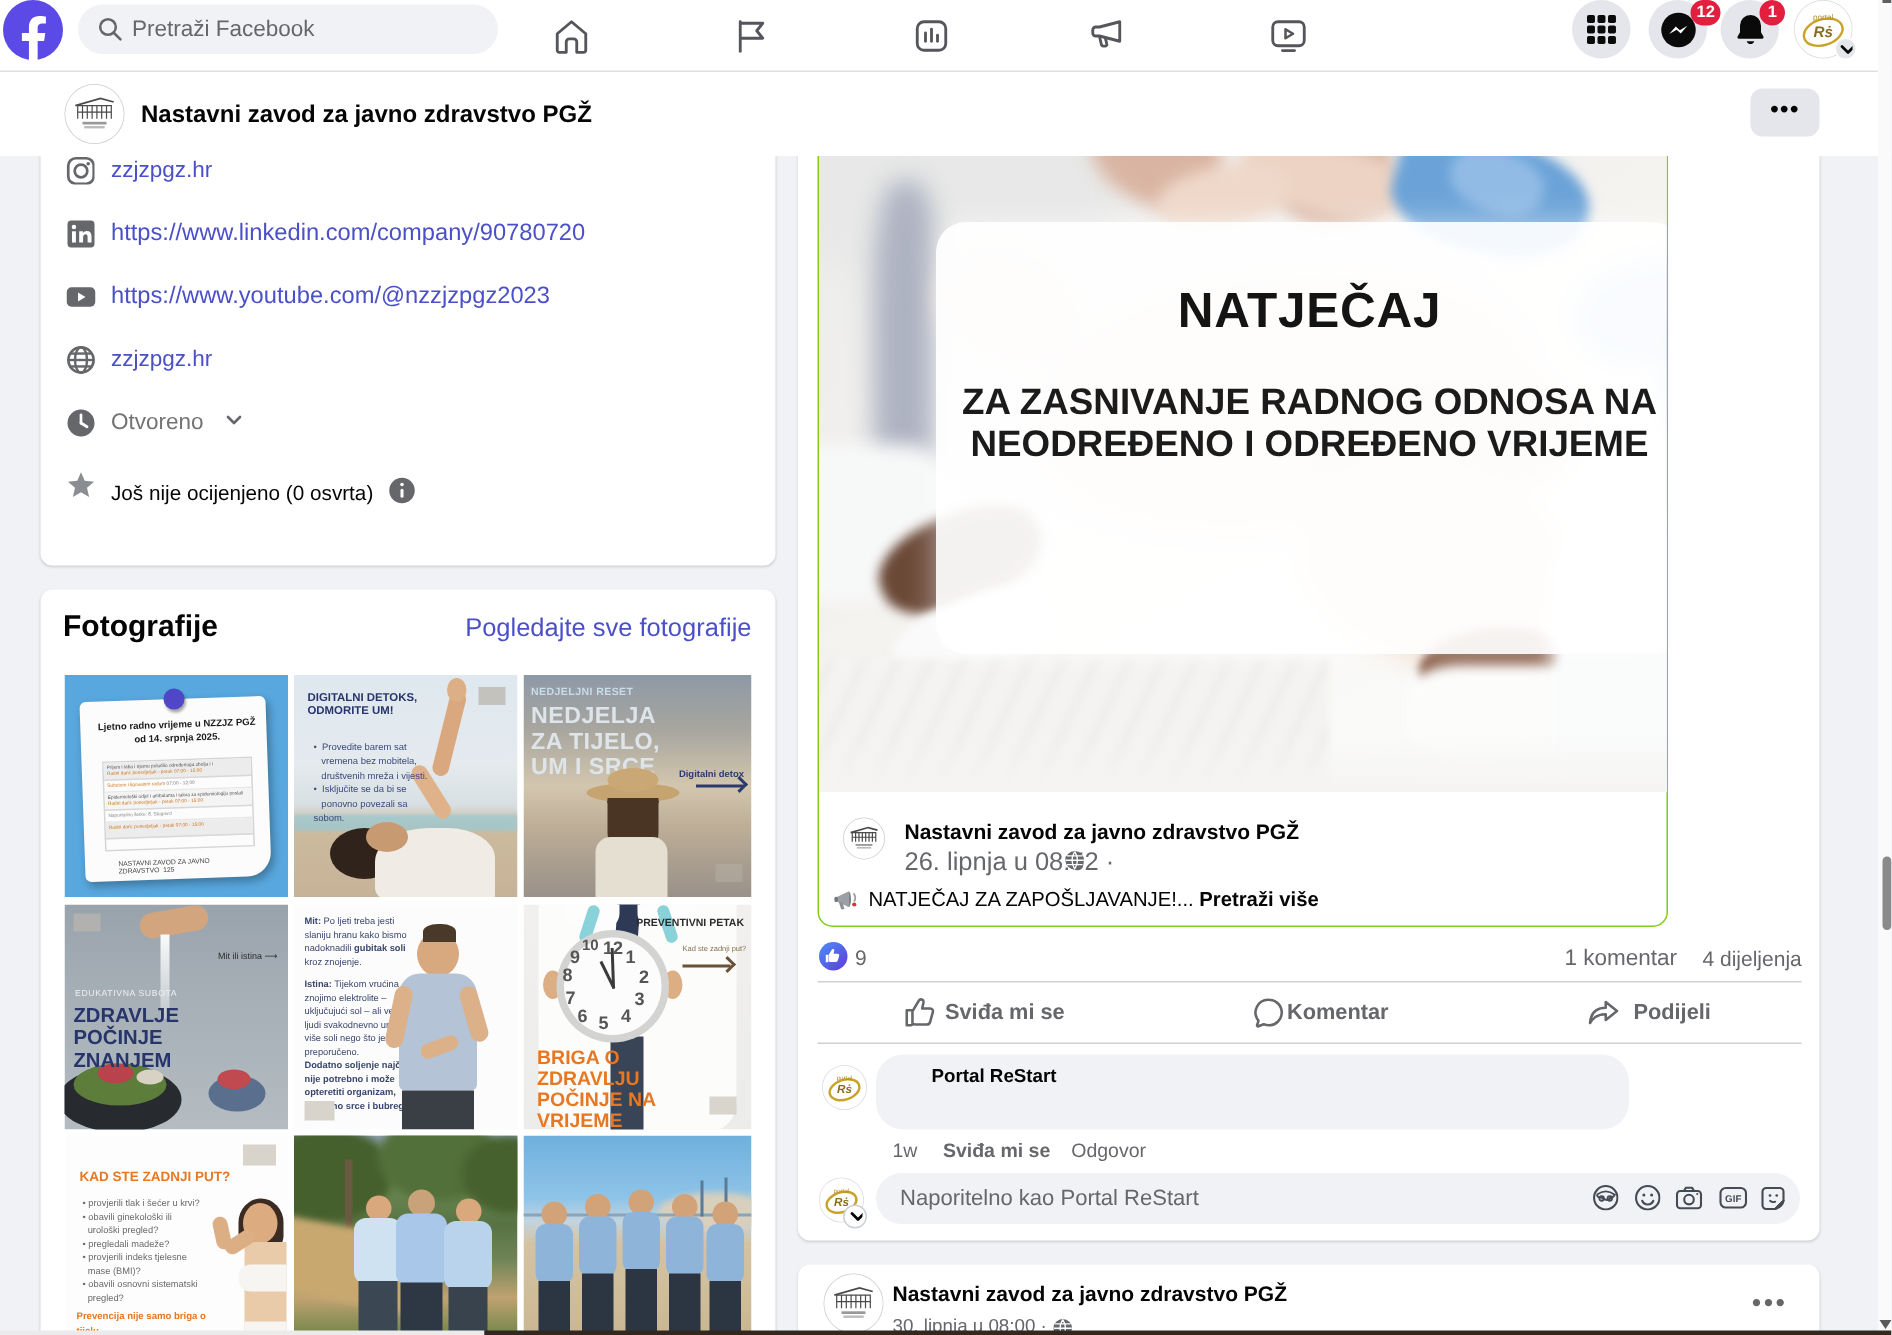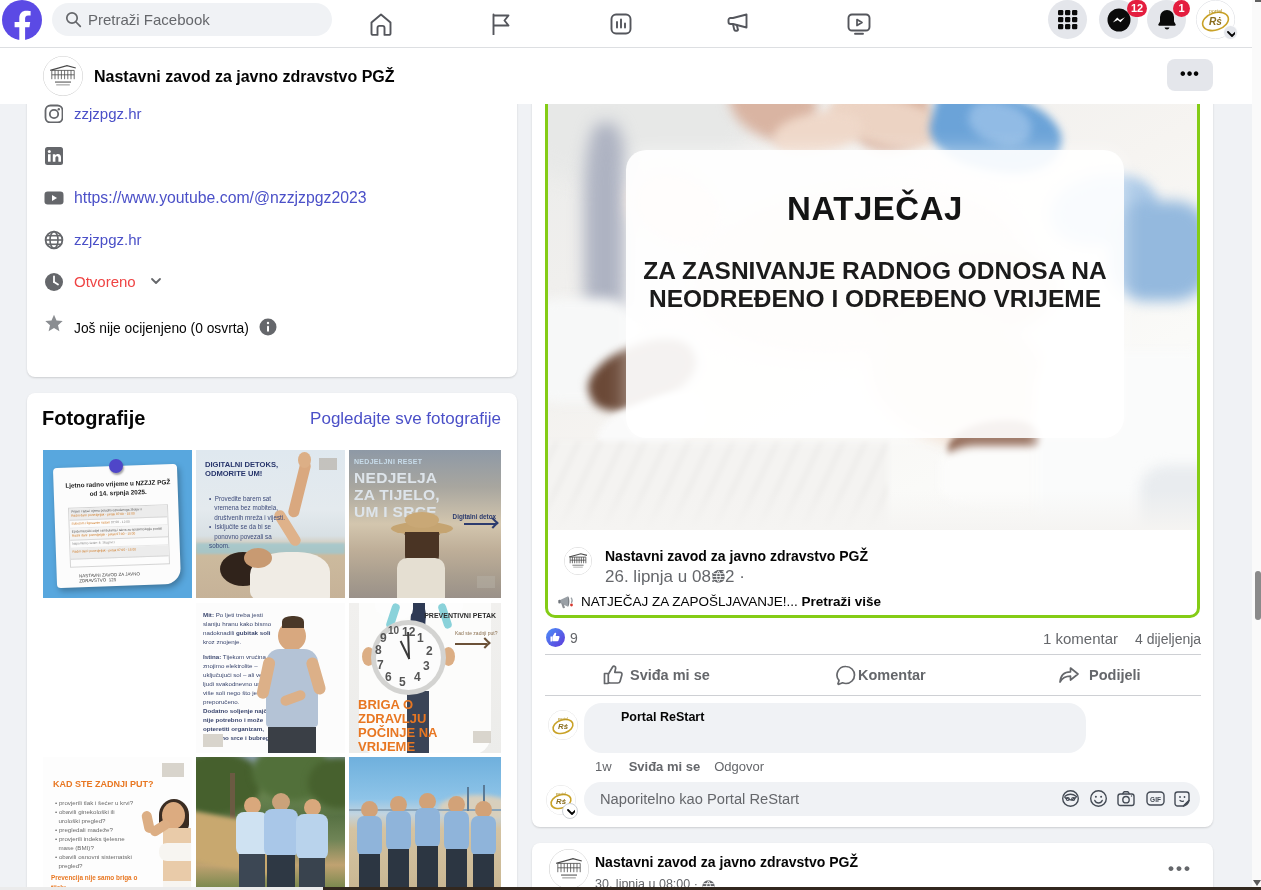--- a/index.html
+++ b/index.html
@@ -18,39 +18,40 @@
 <circle cx="10" cy="10" r="4.2" fill="none" stroke="#65676b" stroke-width="1.8"></circle>
 <circle cx="14.8" cy="5.2" r="1.2" fill="#65676b"></circle>
       </svg></div>
     <div class="abs" style="left:47px; top:15px; font-size:15px;" id="lr0"><span style="color:#4b50c8;">zzjzpgz.hr</span></div>
 <div class="abs" style="left:17px; top:56px; width:20px; height:20px;"><svg width="20" height="20" viewBox="0 0 20 20" style="">
         <rect x="1" y="1" width="18" height="18" rx="2.5" fill="#65676b"></rect>
 <rect x="4" y="8.2" width="2.6" height="7.5" fill="#fff"></rect>
 <circle cx="5.3" cy="5.4" r="1.5" fill="#fff"></circle>
 <path d="M8.8 8.2 h2.5 v1.1 c0.5-0.7 1.4-1.3 2.7-1.3 2 0 3 1.3 3 3.6 v4.1 h-2.6 v-3.7 c0-1.1-0.4-1.8-1.3-1.8-0.9 0-1.7 0.6-1.7 2 v3.5 h-2.6 z" fill="#fff"></path>
       </svg></div>
+    <div class="abs" style="left:47px; top:57px; font-size:15.8px;" id="lr1"><span style="color:#4b50c8;">https://www.linkedin.com/company/90780720</span></div>
 <div class="abs" style="left:17px; top:98px; width:20px; height:20px;"><svg width="20" height="20" viewBox="0 0 20 20" style="">
         <rect x="0.5" y="3.5" width="19" height="13" rx="3.2" fill="#65676b"></rect>
 <path d="M8 7 l5 3 -5 3 z" fill="#fff"></path>
       </svg></div>
     <div class="abs" style="left:47px; top:99px; font-size:15.8px;" id="lr2"><span style="color:#4b50c8;">https://www.youtube.com/@nzzjzpgz2023</span></div>
 <div class="abs" style="left:17px; top:140px; width:20px; height:20px;"><svg width="20" height="20" viewBox="0 0 20 20" style="">
         <circle cx="10" cy="10" r="8.4" fill="none" stroke="#65676b" stroke-width="1.8"></circle>
 <ellipse cx="10" cy="10" rx="4" ry="8.4" fill="none" stroke="#65676b" stroke-width="1.6"></ellipse>
 <line x1="1.6" y1="10" x2="18.4" y2="10" stroke="#65676b" stroke-width="1.6"></line>
 <line x1="2.8" y1="5.7" x2="17.2" y2="5.7" stroke="#65676b" stroke-width="1.6"></line>
 <line x1="2.8" y1="14.3" x2="17.2" y2="14.3" stroke="#65676b" stroke-width="1.6"></line>
       </svg></div>
     <div class="abs" style="left:47px; top:141px; font-size:15px;" id="lr3"><span style="color:#4b50c8;">zzjzpgz.hr</span></div>
 <div class="abs" style="left:17px; top:182px; width:20px; height:20px;"><svg width="20" height="20" viewBox="0 0 20 20" style="">
         <circle cx="10" cy="10" r="9" fill="#65676b"></circle>
 <line x1="10" y1="10" x2="10" y2="4.5" stroke="#fff" stroke-width="1.8" stroke-linecap="round"></line>
 <line x1="10" y1="10" x2="14" y2="12.5" stroke="#fff" stroke-width="1.8" stroke-linecap="round"></line>
       </svg></div>
-    <div class="abs" style="left:47px; top:183px; font-size:15px;" id="lr4"><span style="color:#ef4444;">Otvoreno</span><span style="display:inline-block; margin-left:14px; position:relative; top:1px;"><svg width="13" height="13" viewBox="0 0 13 13" style="">
+    <div class="abs" style="left:47px; top:183px; font-size:15px;" id="lr4"><span style="color:#737373;">Otvoreno</span><span style="display:inline-block; margin-left:14px; position:relative; top:1px;"><svg width="13" height="13" viewBox="0 0 13 13" style="">
           <path d="M2 4 l4 4 4-4" fill="none" stroke="#65676b" stroke-width="1.8" stroke-linecap="round" stroke-linejoin="round"></path>
         </svg></span></div>
 <div class="abs" style="left:17px; top:224px; width:20px; height:20px;"><svg width="20" height="20" viewBox="0 0 20 20" style="">
         <path d="M10 0.8 l2.5 5.7 6.2 0.6 -4.7 4.1 1.4 6.1 -5.4-3.2 -5.4 3.2 1.4-6.1 -4.7-4.1 6.2-0.6 z" fill="#8a8d91"></path>
       </svg></div>
     <div class="abs" style="left:47px; top:225px; font-size:13.8px;" id="lr5"><span style="color:#050505;">Još nije ocijenjeno (0 osvrta)</span><span style="display:inline-block; margin-left:10px; position:relative; top:3px;"><svg width="18" height="18" viewBox="0 0 18 18" style="">
           <circle cx="9" cy="9" r="8.5" fill="#65676b"></circle>
 <rect x="8" y="7.8" width="2" height="6" rx="1" fill="#fff"></rect>
 <circle cx="9" cy="5" r="1.2" fill="#fff"></circle>
         </svg></span></div>
@@ -92,20 +93,35 @@
 <div class="abs" style="left:5px; top:19px; font-size:15.5px; font-weight:bold; color:#dde4ea; line-height:1.1; letter-spacing:.3px;">NEDJELJA<br>ZA TIJELO,<br>UM I SRCE</div>
 <div class="ell" style="left:55px; top:68px; width:36px; height:26px; background:#3e2d1f;"></div>
 <div class="ell" style="left:42px; top:72px; width:62px; height:13px; background:#c5a471;"></div>
 <div class="ell" style="left:56px; top:62px; width:34px; height:16px; background:#c9a876;"></div>
 <div class="abs" style="left:56px; top:82px; width:34px; height:42px; background:#4a3424; border-radius:0 0 45% 45%;"></div>
 <div class="abs" style="left:48px; top:108px; width:48px; height:42px; background:#e5dfd2; border-radius:10px 10px 0 0;"></div>
 <div class="abs" style="right:5px; top:63px; font-size:6.3px; color:#2c3b6e; font-weight:bold;">Digitalni detox</div>
 <div class="abs" style="right:5px; top:73px; width:32px; height:2px; background:#2c3b6e;"></div>
 <div class="abs" style="right:4px; top:69px; width:8px; height:8px; border-right:2px solid #2c3b6e; border-top:2px solid #2c3b6e; transform:rotate(45deg);"></div>
 <div class="abs" style="right:6px; bottom:10px; width:18px; height:12px; background:#b5aea4; opacity:.55;"></div>
+    </div>
+<div class="abs" style="left:16px; top:210px; width:149px; height:150px; overflow:hidden;">
+      <div class="abs" style="inset:0; background:linear-gradient(180deg,#99a3ac 0%,#a7b0b7 45%,#b4bcc2 100%);"></div>
+<div class="abs" style="left:50px; top:3px; width:46px; height:17px; background:#d3a57f; border-radius:9px; transform:rotate(-10deg);"></div>
+<div class="abs" style="left:64px; top:20px; width:6px; height:56px; background:linear-gradient(180deg,rgba(255,255,255,.95),rgba(255,255,255,.3));"></div>
+<div class="ell" style="left:-4px; top:108px; width:82px; height:44px; background:#272a2e;"></div>
+<div class="ell" style="left:6px; top:106px; width:62px; height:28px; background:#5d7d3a;"></div>
+<div class="ell" style="left:22px; top:106px; width:24px; height:13px; background:#b8434d;"></div>
+<div class="ell" style="left:48px; top:110px; width:18px; height:10px; background:#d8d2c4;"></div>
+<div class="ell" style="left:96px; top:114px; width:38px; height:24px; background:#5a6f8e;"></div>
+<div class="ell" style="left:102px; top:110px; width:22px; height:13px; background:#c04a50;"></div>
+<div class="abs" style="left:7px; top:57px; font-size:5.8px; color:#eef0f2; letter-spacing:.4px;">EDUKATIVNA SUBOTA</div>
+<div class="abs" style="left:6px; top:66px; font-size:13.5px; font-weight:bold; color:#27356b; line-height:1.12;">ZDRAVLJE<br>POČINJE<br>ZNANJEM</div>
+<div class="abs" style="right:7px; top:30px; font-size:6px; color:#2c2c2c;">Mit ili istina ⟶</div>
+<div class="abs" style="left:6px; top:6px; width:18px; height:12px; background:#c5beb2; opacity:.5;"></div>
     </div>
 <div class="abs" style="left:169px; top:210px; width:149px; height:150px; overflow:hidden;">
       <div class="abs" style="inset:0; background:#fcfcfc;"></div>
 <div class="abs" style="left:7px; top:8px; width:76px; font-size:6.2px; color:#3a466e; line-height:1.45;"><b>Mit:</b> Po ljeti treba jesti slaniju hranu kako bismo nadoknadili <b>gubitak soli</b> kroz znojenje.</div>
 <div class="abs" style="left:7px; top:50px; width:78px; font-size:6.2px; color:#3a466e; line-height:1.45;"><b>Istina:</b> Tijekom vrućina znojimo elektrolite – uključujući sol – ali većina ljudi svakodnevno unosi više soli nego što je preporučeno.</div>
 <div class="abs" style="left:7px; top:104px; width:78px; font-size:6.2px; color:#3a466e; line-height:1.45;"><b>Dodatno soljenje najčešće nije potrebno i može opteretiti organizam, posebno srce i bubrege!</b></div>
 <div class="ell" style="left:82px; top:18px; width:28px; height:30px; background:#d8a87f;"></div>
 <div class="abs" style="left:86px; top:13px; width:22px; height:12px; background:#4a3828; border-radius:45% 45% 0 0;"></div>
 <div class="abs" style="left:70px; top:46px; width:52px; height:78px; background:#b4c3d6; border-radius:14px 14px 4px 4px;"></div>
 <div class="abs" style="left:64px; top:54px; width:12px; height:42px; background:#dcb088; border-radius:6px; transform:rotate(12deg);"></div>
@@ -198,21 +214,21 @@
       <div class="ell" style="left:99px; top:39px; width:17px; height:17px; background:#d2a278;"></div>
 <div class="abs" style="left:95px; top:54px; width:25px; height:40px; background:#8fb4da; border-radius:7px;"></div>
 <div class="abs" style="left:97px; top:92px; width:21px; height:42px; background:#2c3642;"></div>
       <div class="ell" style="left:126px; top:44px; width:17px; height:17px; background:#d2a278;"></div>
 <div class="abs" style="left:122px; top:59px; width:25px; height:40px; background:#8fb4da; border-radius:7px;"></div>
 <div class="abs" style="left:124px; top:97px; width:21px; height:42px; background:#2c3642;"></div>
     </div>
 </div>
 
 <div class="card" style="left:532px; top:60px; width:681px; height:767px;">
-  <div class="abs" style="left:13px; top:20px; width:655px; height:538px; border:3px solid #84cc16; border-radius:10px; overflow:hidden; background:#fff;">
+  <div class="abs" style="left:13px; top:20px; width:567px; height:538px; border:1px solid #84cc16; border-radius:10px; overflow:hidden; background:#fff;">
     <div class="abs" style="left:0; top:0; width:653px; height:447px; background:#f0efed; overflow:hidden;">
         <div class="abs" style="inset:0; background:linear-gradient(150deg,#eaebea 0%,#f0efed 25%,#f6f4f1 50%,#fafaf8 75%,#fcfcfb 100%);"></div>
 <div class="abs" style="left:-30px; top:-20px; width:230px; height:120px; background:#e7e8e7; border-radius:40%; filter:blur(10px);"></div>
 <div class="abs" style="left:36px; top:40px; width:44px; height:230px; background:#aeb3c2; border-radius:35%; filter:blur(8px);"></div>
 <div class="abs" style="left:180px; top:-15px; width:90px; height:70px; background:#d9b4a2; border-radius:45%; transform:rotate(30deg); filter:blur(6px);"></div>
 <div class="abs" style="left:300px; top:-20px; width:80px; height:90px; background:#d4ab97; border-radius:45%; transform:rotate(-12deg); filter:blur(6px);"></div>
 <div class="abs" style="left:280px; top:14px; width:115px; height:48px; background:#ecd3c3; border-radius:45%; transform:rotate(12deg); filter:blur(5px);"></div>
 <div class="abs" style="left:225px; top:30px; width:90px; height:40px; background:#efd8c9; border-radius:45%; transform:rotate(-10deg); filter:blur(5px);"></div>
 <div class="abs" style="left:382px; top:12px; width:132px; height:76px; background:#6ba3d8; border-radius:30% 45% 50% 40%; transform:rotate(14deg); filter:blur(4px);"></div>
 <div class="abs" style="left:420px; top:20px; width:64px; height:40px; background:#91bbe5; border-radius:45%; transform:rotate(18deg); filter:blur(4px);"></div>

